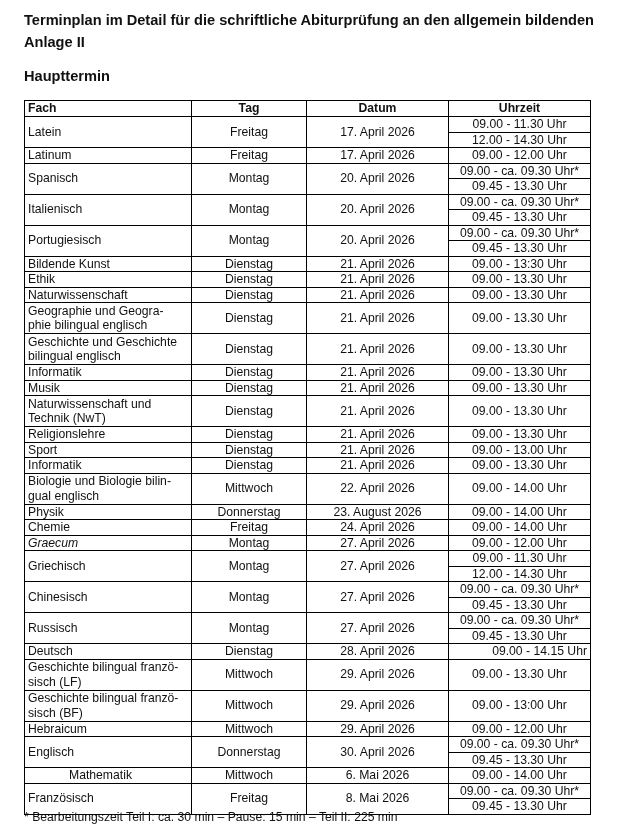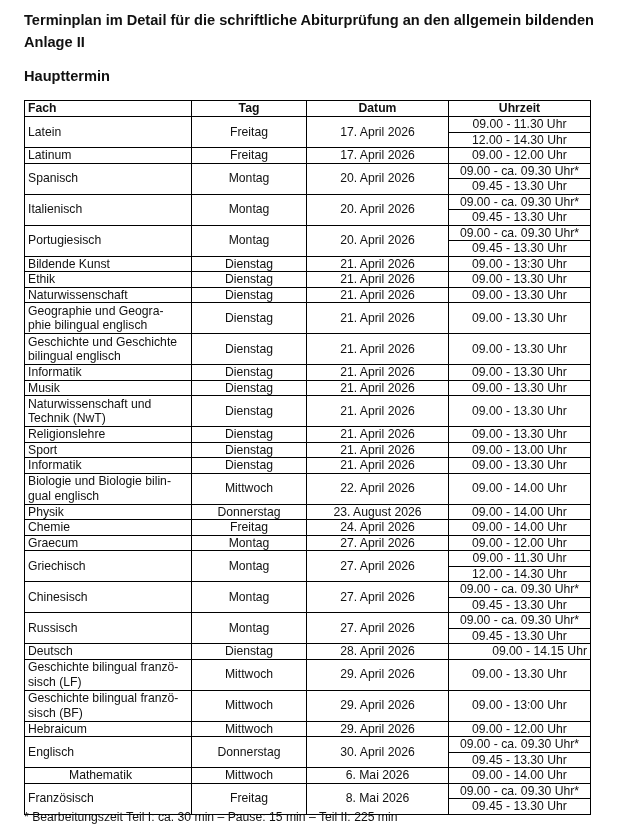--- a/index.html
+++ b/index.html
@@ -168,21 +168,21 @@
         <td class="datum">23. August 2026</td>
         <td class="uhr" style="height: 14.5px;">09.00 - 14.00 Uhr</td>
       </tr>
       <tr>
         <td class="fach" style="white-space: pre-line;">Chemie</td>
         <td class="tag">Freitag</td>
         <td class="datum">24. April 2026</td>
         <td class="uhr" style="height: 14.5px;">09.00 - 14.00 Uhr</td>
       </tr>
       <tr>
-        <td class="fach" style="white-space: pre-line;">Graecum</td>
+        <td class="fach" style="white-space: pre-line; font-style: italic;">Graecum</td>
         <td class="tag">Montag</td>
         <td class="datum">27. April 2026</td>
         <td class="uhr" style="height: 14.5px;">09.00 - 12.00 Uhr</td>
       </tr>
       <tr>
         <td class="fach" rowspan="2" style="white-space: pre-line;">Griechisch</td>
         <td class="tag" rowspan="2">Montag</td>
         <td class="datum" rowspan="2">27. April 2026</td>
         <td class="uhr" style="height: 14.5px;">09.00 - 11.30 Uhr</td>
       </tr>

